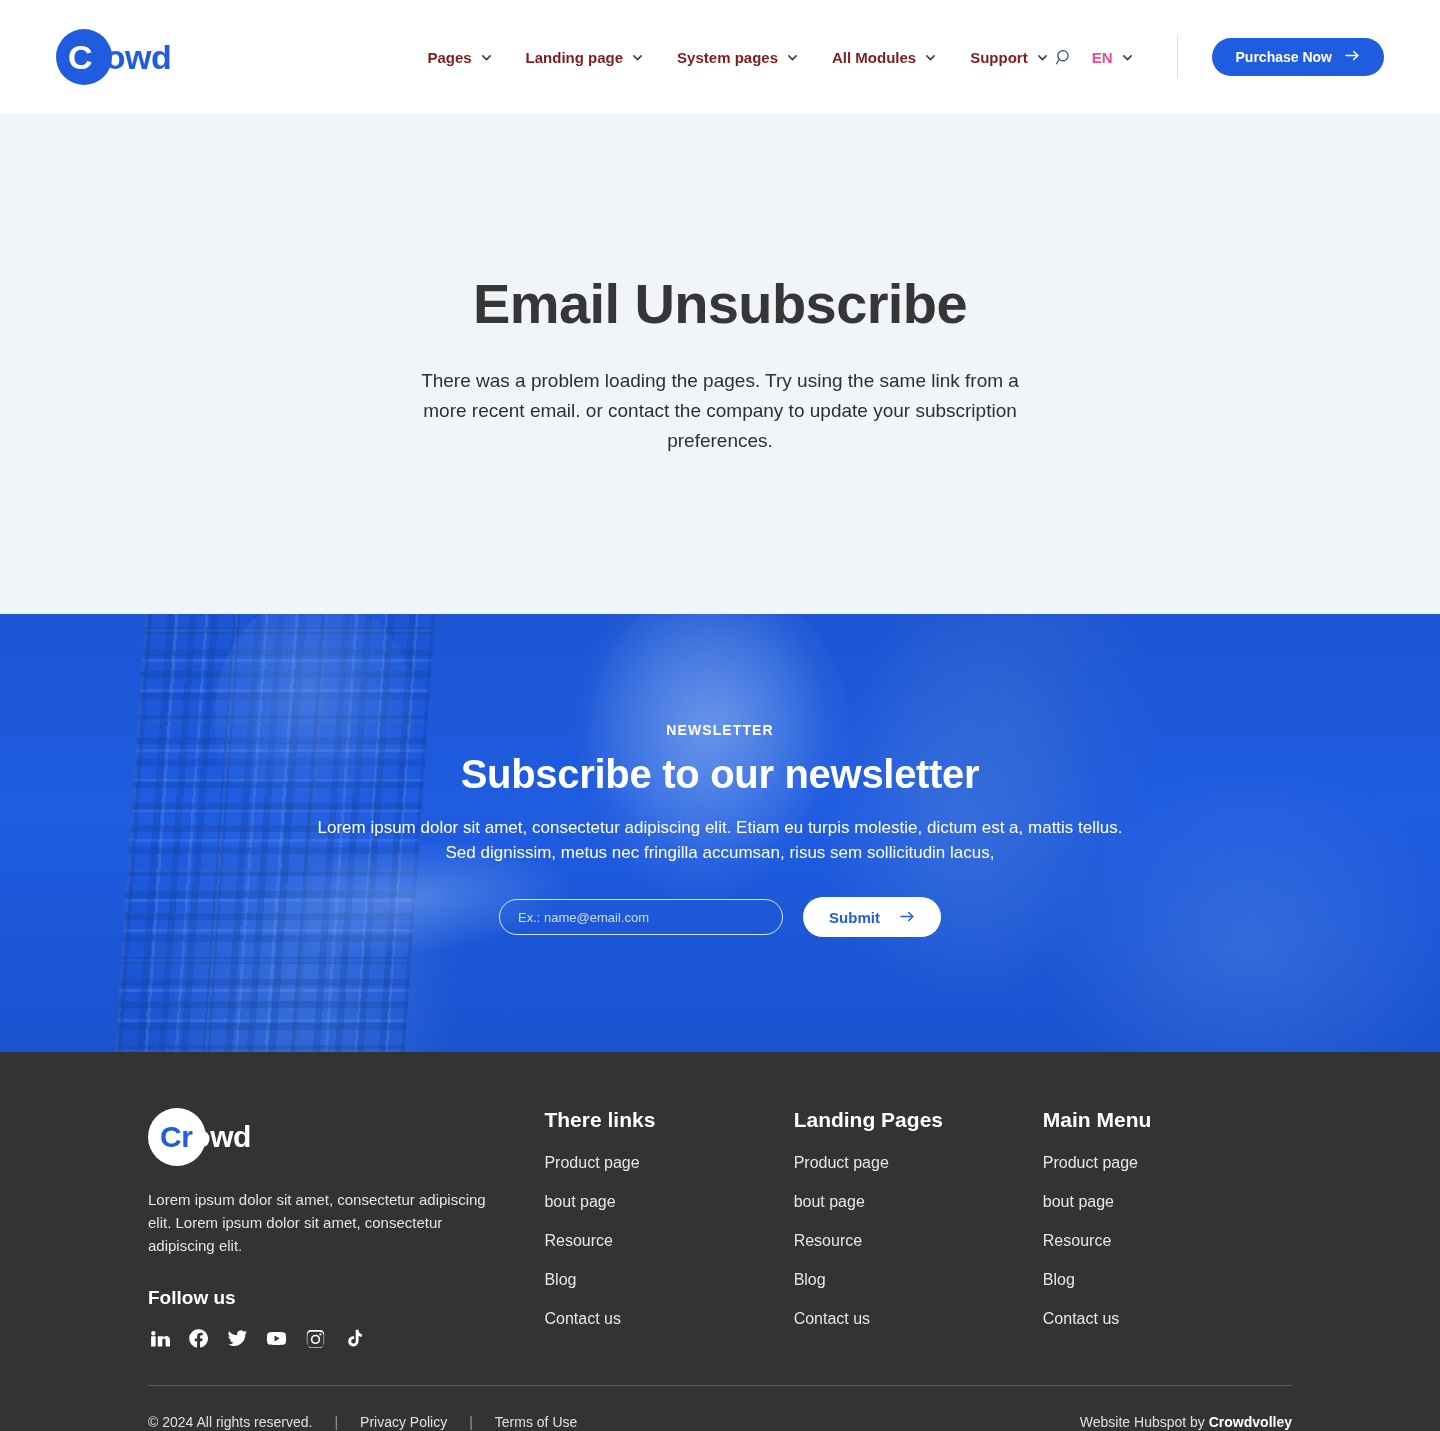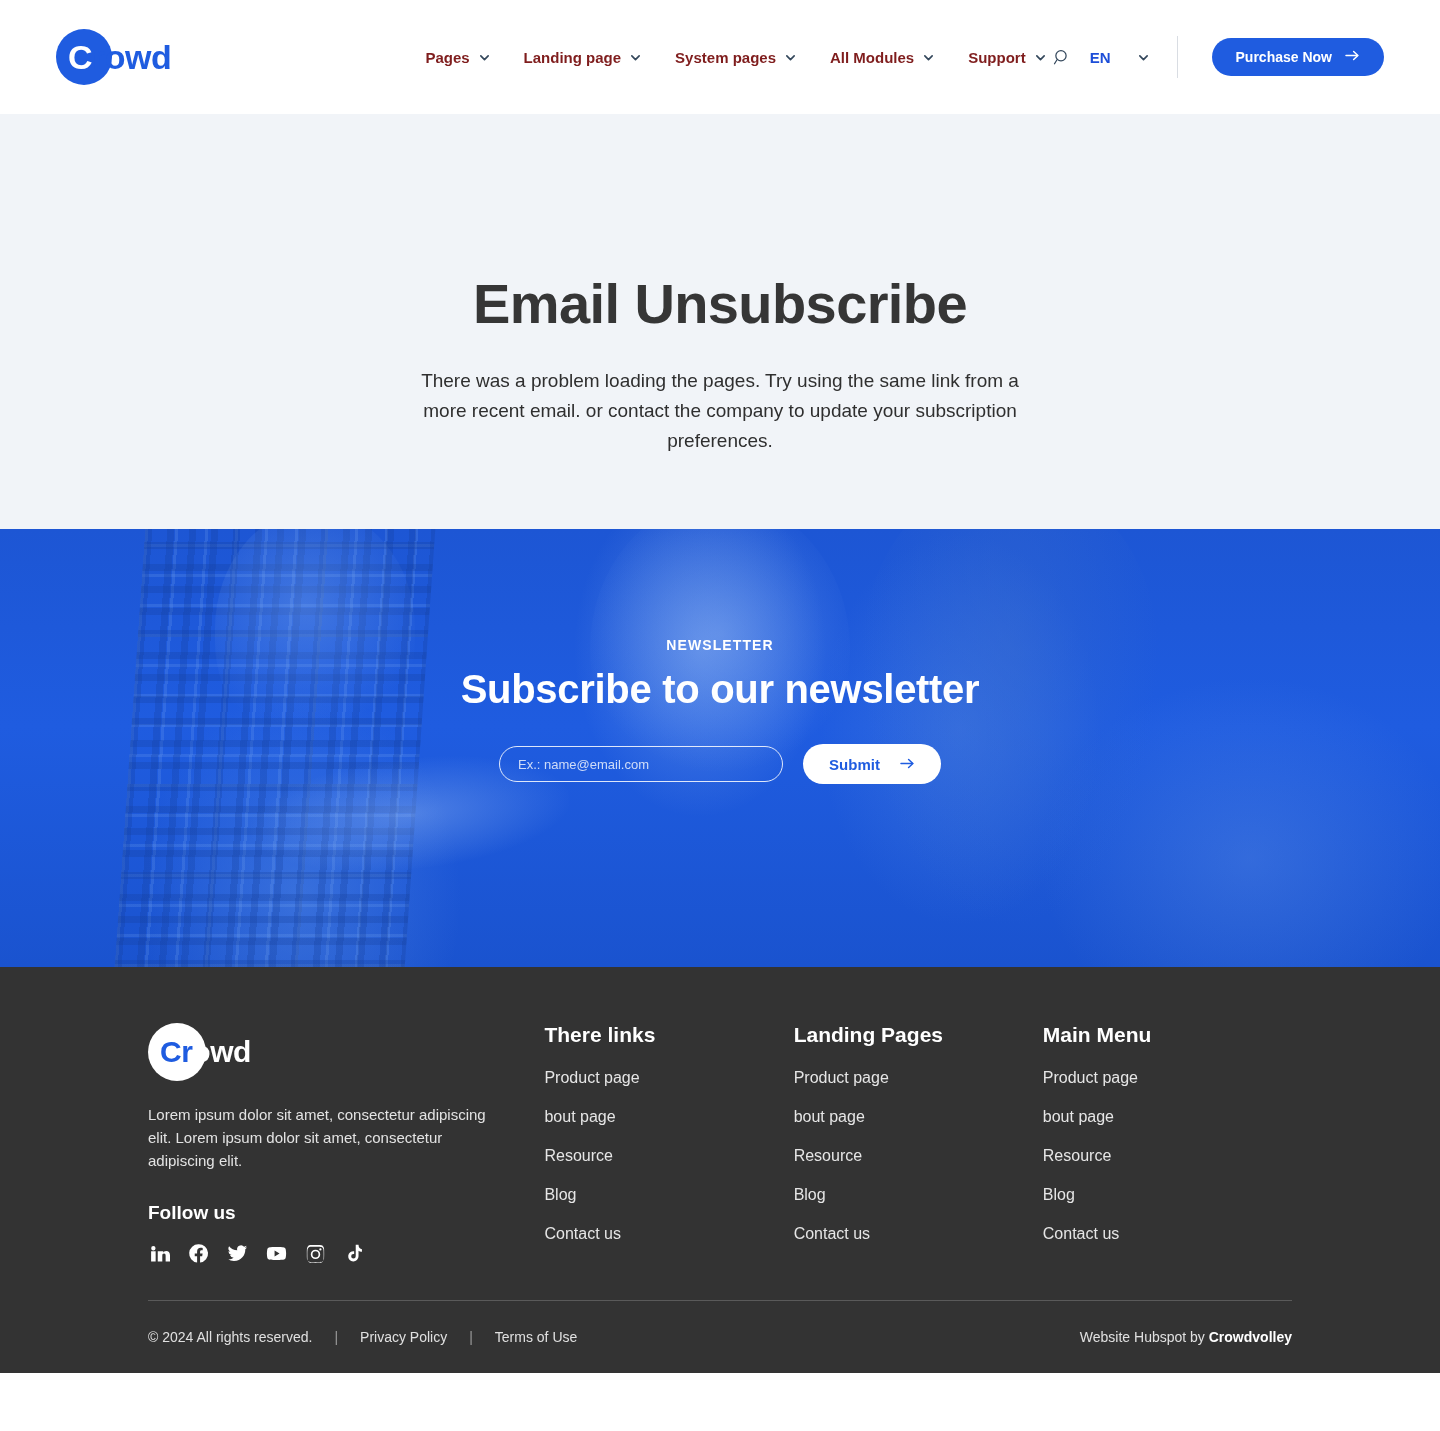--- a/index.html
+++ b/index.html
@@ -85,24 +85,24 @@
     align-items: center;
     gap: 0;
   }
   .search-btn {
     width: 34px; height: 34px;
     display: flex; align-items: center; justify-content: center;
     cursor: pointer;
     margin-right: 10px;
   }
   .lang {
-    display: flex; align-items: center; gap: 27px;
-    font-size: 15px; font-weight: bold; color: #1d4ed8;
+    display: flex; align-items: center; gap: 9px;
+    font-size: 15px; font-weight: bold; color: #ec4899;
     cursor: pointer;
-    padding-right: 28px;
+    padding-right: 44px;
   }
   .v-divider {
     width: 1px; height: 42px; background: #d9dde3;
     margin-right: 34px;
   }
   .btn-primary {
     background: #1f5ce0;
     color: #ffffff;
     border: none;
     border-radius: 28px;
@@ -114,21 +114,21 @@
     display: flex;
     align-items: center;
     gap: 13px;
     cursor: pointer;
     white-space: nowrap;
   }
 
   
   .hero {
     background: #f1f4f8;
-    height: 415px;
+    height: 500px;
     display: flex;
     flex-direction: column;
     align-items: center;
     justify-content: flex-start;
     padding-top: 158px;
   }
   .hero-title {
     font-size: 56px;
     font-weight: bold;
     color: #363636;
@@ -460,20 +460,21 @@
     <div class="nl-bg"></div>
     <div class="nl-plaid"></div>
     <div class="nl-figure-a"></div>
     <div class="nl-figure-b"></div>
     <div class="nl-figure-c"></div>
     <div class="nl-arm"></div>
 
     <div class="nl-content">
       <div class="nl-eyebrow">NEWSLETTER</div>
       <h2 class="nl-title">Subscribe to our newsletter</h2>
+      <p class="nl-desc">Lorem ipsum dolor sit amet, consectetur adipiscing elit. Etiam eu turpis molestie, dictum est a, mattis tellus. Sed dignissim, metus nec fringilla accumsan, risus sem sollicitudin lacus,</p>
       <div class="nl-form">
         <input class="nl-input" type="email" placeholder="Ex.: name@email.com" style="">
         <button class="btn-white">
           <span>Submit</span>
           <span><svg width="15" height="13" viewBox="0 0 16 14">
                 <line x1="1" y1="7" x2="13.4" y2="7" stroke="#1f5ce0" stroke-width="1.6" stroke-linecap="round"></line>
                 <path d="M9.2 2.6 L13.8 7 L9.2 11.4" stroke="#1f5ce0" stroke-width="1.6" fill="none" stroke-linecap="round" stroke-linejoin="round"></path>
               </svg></span>
         </button>
       </div>

